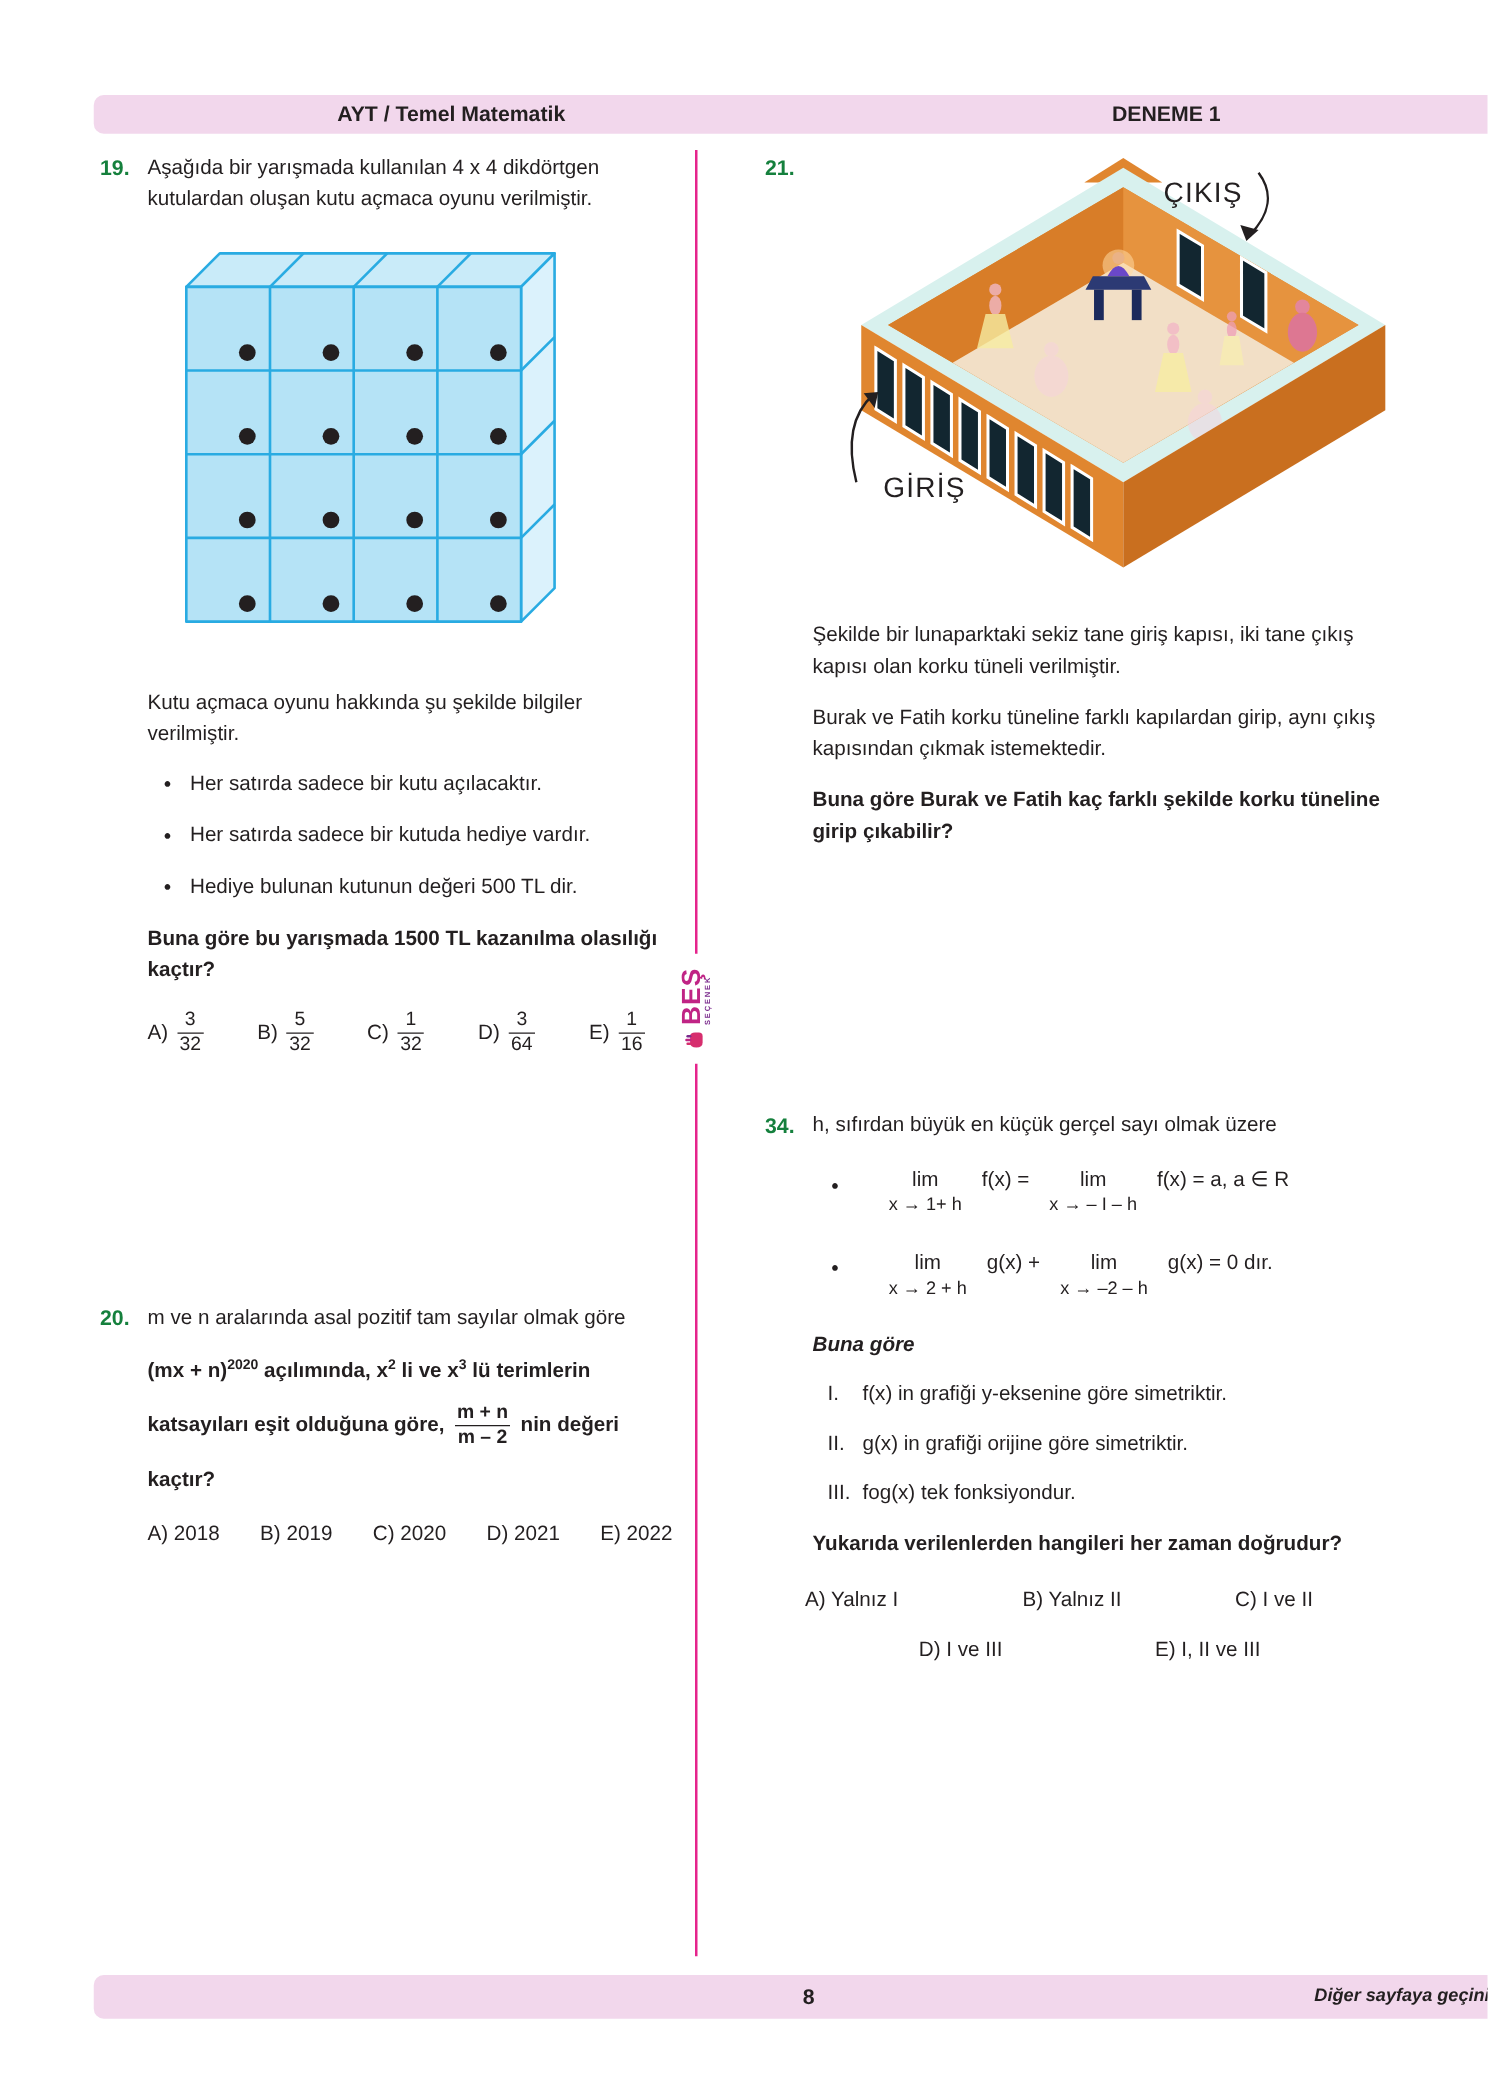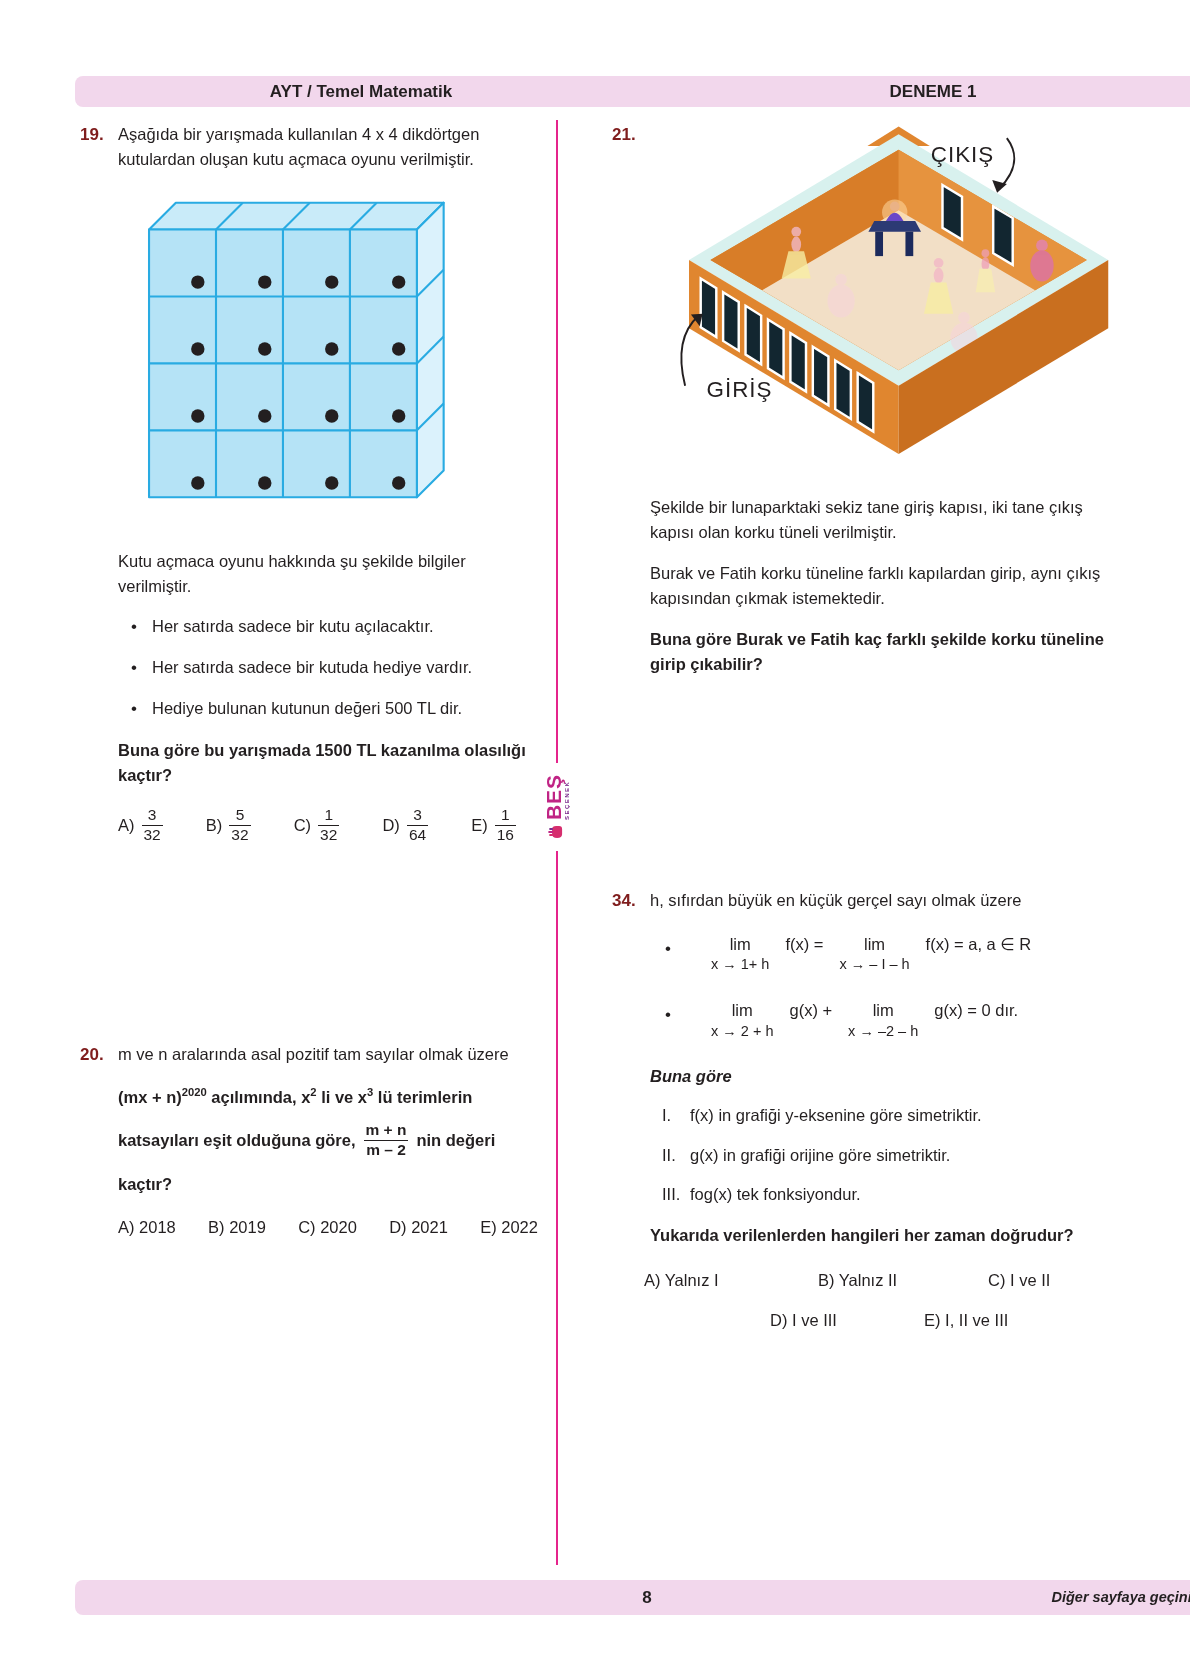--- a/index.html
+++ b/index.html
@@ -12,21 +12,21 @@
   #footer-bar{top:1580px;height:35px;display:flex;align-items:center;justify-content:center;}
   #footer-bar .page-num{font-weight:bold;font-size:17px;}
   #footer-bar .next-note{position:absolute;right:16px;font-style:italic;font-weight:bold;font-size:14.5px;}
   #divider{position:absolute;left:556px;top:120px;width:2px;height:1445px;background:#e5248c;}
   .col{position:absolute;}
   #col-left{left:80px;top:122px;width:458px;}
   #q20-block{left:80px;top:1042px;width:458px;}
   #col-right{left:612px;top:122px;width:506px;}
   #q22-block{left:612px;top:888px;width:506px;}
   .q-row{display:flex;align-items:flex-start;}
-  .q-num{color:#7f1d1d;font-weight:bold;font-size:17px;min-width:38px;}
+  .q-num{color:#15803d;font-weight:bold;font-size:17px;min-width:38px;}
   .q-text{flex:1;}
   .content{padding-left:38px;}
   .para{margin-top:16px;}
   .bold{font-weight:bold;}
   .bullet-row{display:flex;margin-top:15px;padding-left:13px;}
   .bullet-dot{width:21px;font-size:17px;}
   .opts{display:flex;justify-content:space-between;margin-top:18px;}
   .opt{white-space:nowrap;}
   .frac{display:inline-flex;flex-direction:column;align-items:center;font-size:15.5px;line-height:1.2;vertical-align:middle;}
   .frac .den{border-top:1.5px solid #231f20;padding:0 2px;}
@@ -178,21 +178,21 @@
             <span class="den">16</span>
           </span>
       </span>
     </div>
   </div>
 </div>
 
 <div class="col" id="q20-block">
   <div class="q-row">
     <div class="q-num">20.</div>
-    <div class="q-text">m ve n aralarında asal pozitif tam sayılar olmak üzere</div>
+    <div class="q-text">m ve n aralarında asal pozitif tam sayılar olmak göre</div>
   </div>
   <div class="content">
     <div class="para bold">
       <span>(mx + n)</span><sup>2020</sup><span> açılımında, x</span><sup>2</sup><span> li ve x</span><sup>3</sup><span> lü terimlerin</span>
     </div>
     <div class="mathline">
       <span>katsayıları eşit olduğuna göre,</span>
       <span class="frac bold">
           <span class="num">m + n</span>
           <span class="den">m – 2</span>
@@ -357,21 +357,21 @@
   <div class="content">
     <div class="para bold">Yukarıda verilenlerden hangileri her zaman doğrudur?</div>
   </div>
 
   <div class="abs-opts" style="margin-top:20px;">
     <span style="left:32px;">A) Yalnız I</span>
     <span style="left:206px;">B) Yalnız II</span>
     <span style="left:376px;">C) I ve II</span>
   </div>
   <div class="abs-opts" style="margin-top:14px;">
-    <span style="left:123px;margin-left:35px;">D) I ve III</span>
+    <span style="left:123px;">D) I ve III</span>
     <span style="left:312px;">E) I, II ve III</span>
   </div>
 </div>
 
 <div class="bar" id="footer-bar">
   <span class="page-num">8</span>
   <span class="next-note">Diğer sayfaya geçiniz.</span>
 </div>
 
 </body></html>

